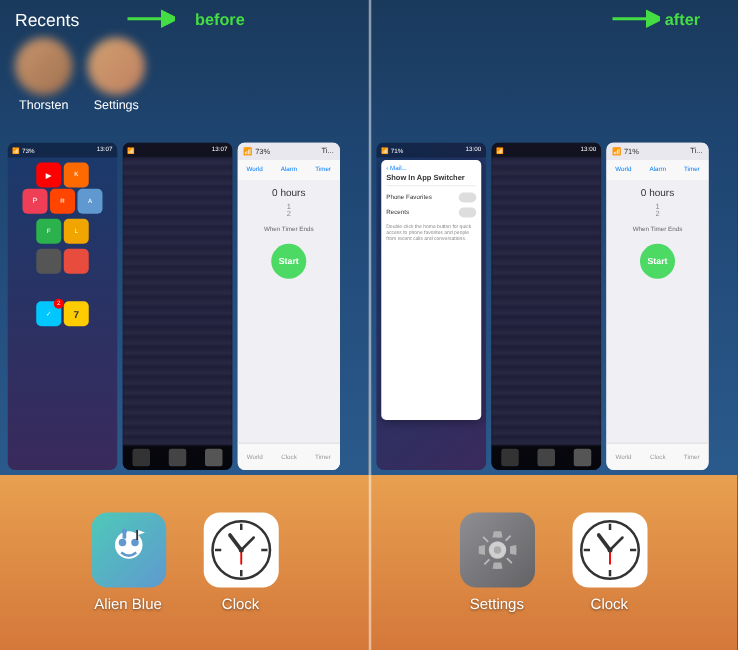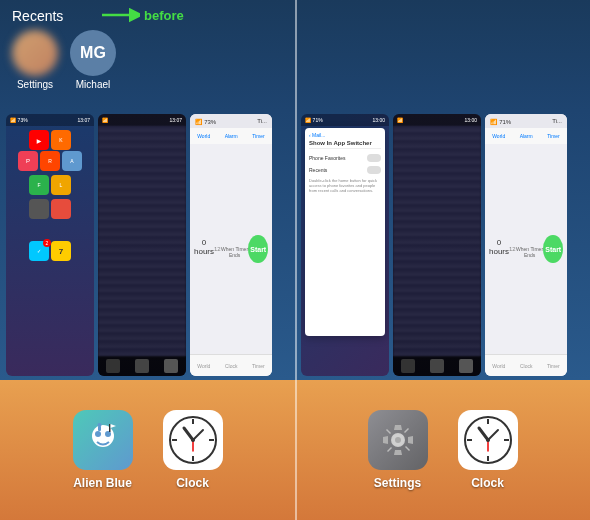--- a/index.html
+++ b/index.html
@@ -228,21 +228,21 @@
     }
 
     .timer-nav-item {
       font-size: 5px;
       color: #007aff;
     }
 
     .timer-body {
       flex: 1;
       display: flex;
-      flex-direction: row;
+      flex-direction: column;
       align-items: center;
       padding: 6px 4px;
       background: #efeff4;
     }
 
     .timer-display {
       font-size: 8px;
       color: #333;
       margin-bottom: 4px;
       text-align: center;
@@ -371,21 +371,21 @@
       border-radius: 13px;
       display: flex;
       align-items: center;
       justify-content: center;
       overflow: hidden;
     }
 
     .dock-label {
       color: white;
       font-size: 12px;
-      font-weight: 700;
+      font-weight: 400;
       text-shadow: 0 1px 2px rgba(0,0,0,0.5);
     }
 
     
     .clock-icon-container {
       background: white;
       border-radius: 13px;
       width: 60px;
       height: 60px;
       display: flex;
@@ -462,45 +462,56 @@
       justify-content: center;
     }
   </style>
 </head>
 <body>
 
 <div class="container">
 
   <div class="divider"></div>
 
-  <div style="position:absolute; top:6px; left:100px; z-index:20; display:flex; align-items:center; gap:4px;">
+  <div style="position:absolute; top:6px; left:100px; z-index:20; display:flex; align-items:center; gap:16px;">
     <svg width="40" height="18">
       <defs>
           <marker id="a1" markerWidth="6" markerHeight="6" refX="3" refY="3" orient="auto">
             <path d="M0,0 L6,3 L0,6 Z" fill="#44dd44"></path>
           </marker>
         </defs>
       <line x1="2" y1="9" x2="36" y2="9" stroke="#44dd44" stroke-width="2.5" marker-end="url(#a1)"></line>
     </svg>
     <span style="color:#44dd44; font-size:13px; font-weight:700;">before</span>
   </div>
 
+  <div style="position:absolute; top:6px; right:30px; z-index:20; display:flex; align-items:center; gap:4px;">
+    <svg width="40" height="18">
+      <defs>
+          <marker id="a2" markerWidth="6" markerHeight="6" refX="3" refY="3" orient="auto">
+            <path d="M0,0 L6,3 L0,6 Z" fill="#44dd44"></path>
+          </marker>
+        </defs>
+      <line x1="2" y1="9" x2="36" y2="9" stroke="#44dd44" stroke-width="2.5" marker-end="url(#a2)"></line>
+    </svg>
+    <span style="color:#44dd44; font-size:13px; font-weight:700;">after</span>
+  </div>
 
   <div class="top-section">
 
     <div class="top-left">
       <div class="recents-label">Recents</div>
       <div class="recents-row">
         <div class="avatar">
+          <div class="avatar-circle blurred"></div>
+          <span class="avatar-name">Thorsten</span>
+        </div>
+        <div class="avatar">
           <div class="avatar-circle blurred" style="background:linear-gradient(135deg,#d0a070,#c08060);"></div>
           <span class="avatar-name">Settings</span>
-        </div>
-        <div class="avatar">
-          <div class="avatar-circle initials">MG</div>
-          <span class="avatar-name">Michael</span>
         </div>
       </div>
     </div>
 
     <div class="top-right">
     </div>
   </div>
 
   <div class="middle-section">
 

